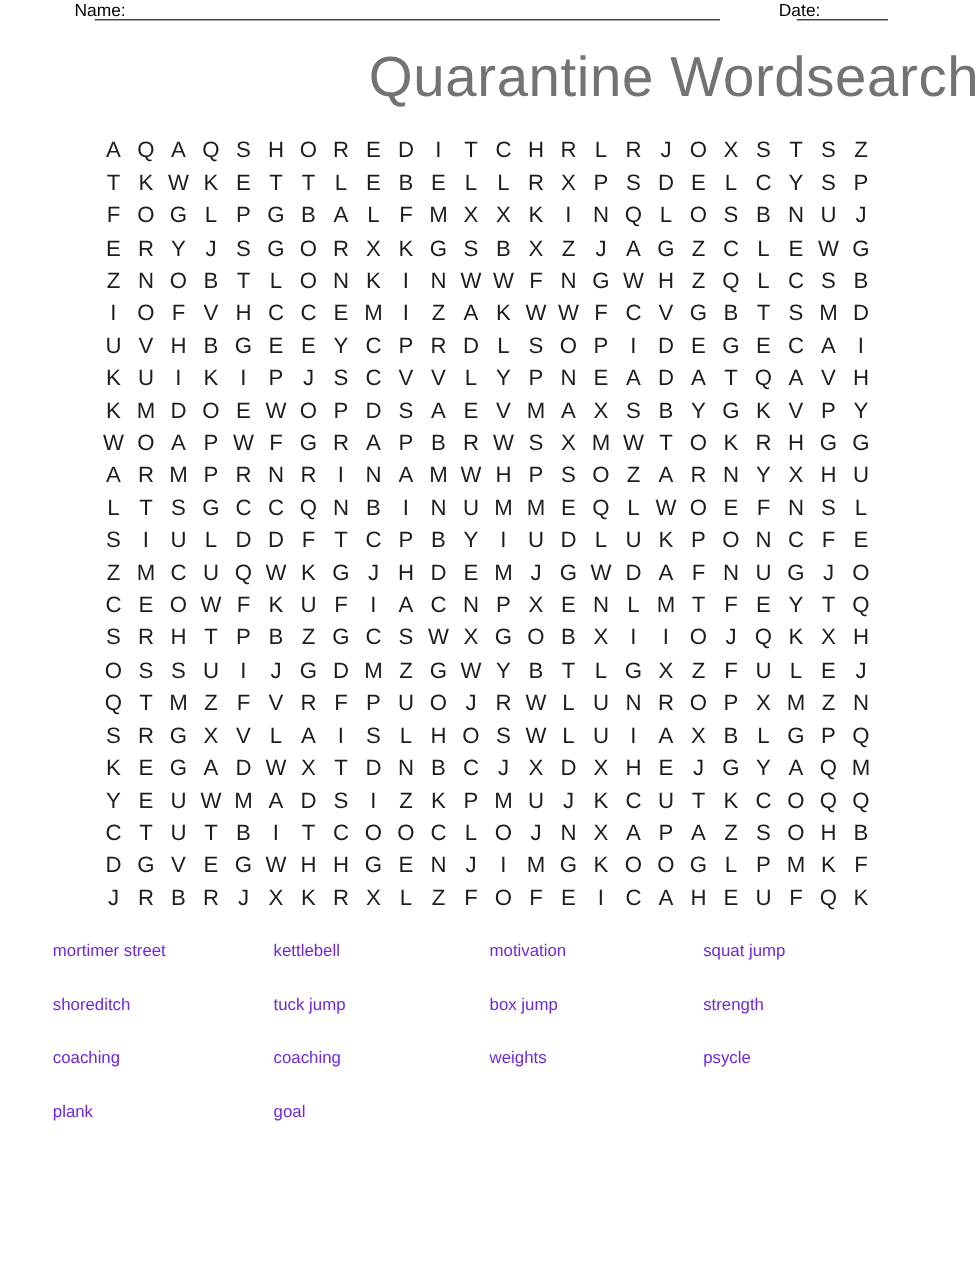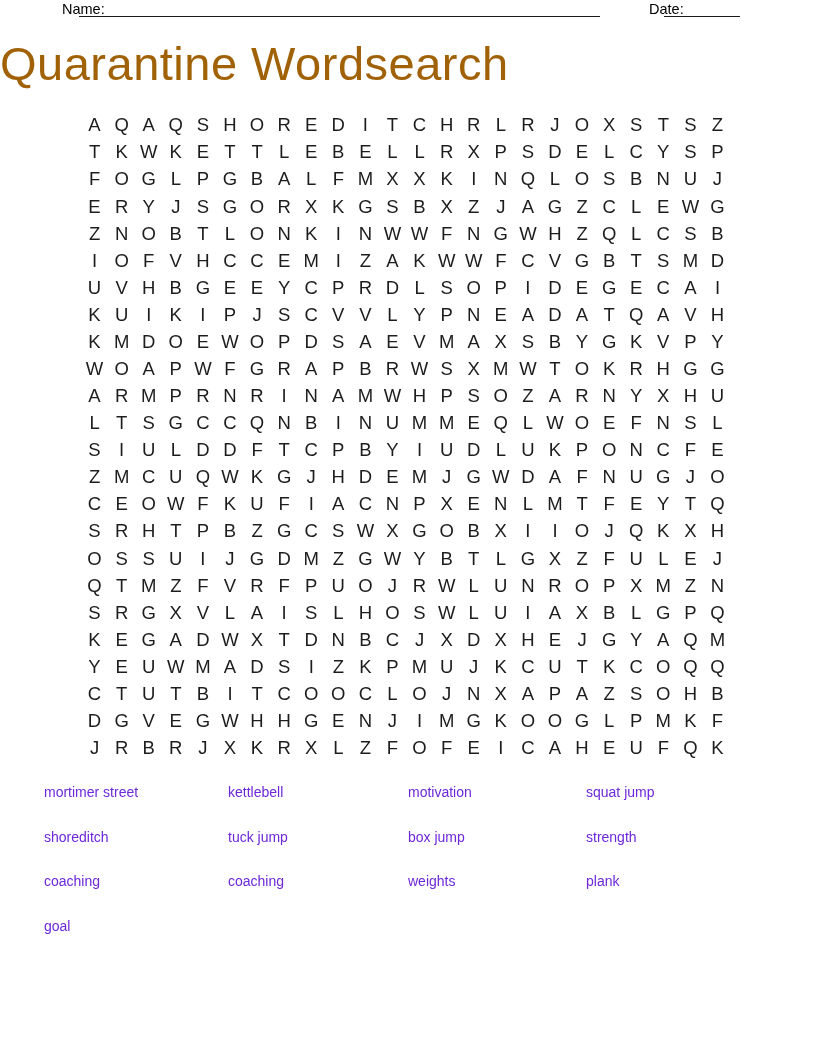--- a/index.html
+++ b/index.html
@@ -34,25 +34,25 @@
   }
   #name-line { left: 79px;  width: 521px; }
   #date-line { left: 664px; width: 76px;  }
 
   
   #title {
     position: absolute;
     top: 36px;
     left: 0;
     width: 816px;
-    text-align: left;
+    text-align: right;
     font-size: 47px;
     font-weight: 400;
     letter-spacing: 0.5px;
-    color: #a16207;
+    color: #737373;
     white-space: nowrap;
   }
 
   
   #grid {
     position: absolute;
     left: 81px;
     top: 112px;
     width: 650px;
     height: 650px;
@@ -682,15 +682,16 @@
     <div class="word">kettlebell</div>
     <div class="word">motivation</div>
     <div class="word">squat jump</div>
     <div class="word">shoreditch</div>
     <div class="word">tuck jump</div>
     <div class="word">box jump</div>
     <div class="word">strength</div>
     <div class="word">coaching</div>
     <div class="word">coaching</div>
     <div class="word">weights</div>
+    <div class="word">psycle</div>
     <div class="word">plank</div>
     <div class="word">goal</div>
   </div>
 
 </body></html>

